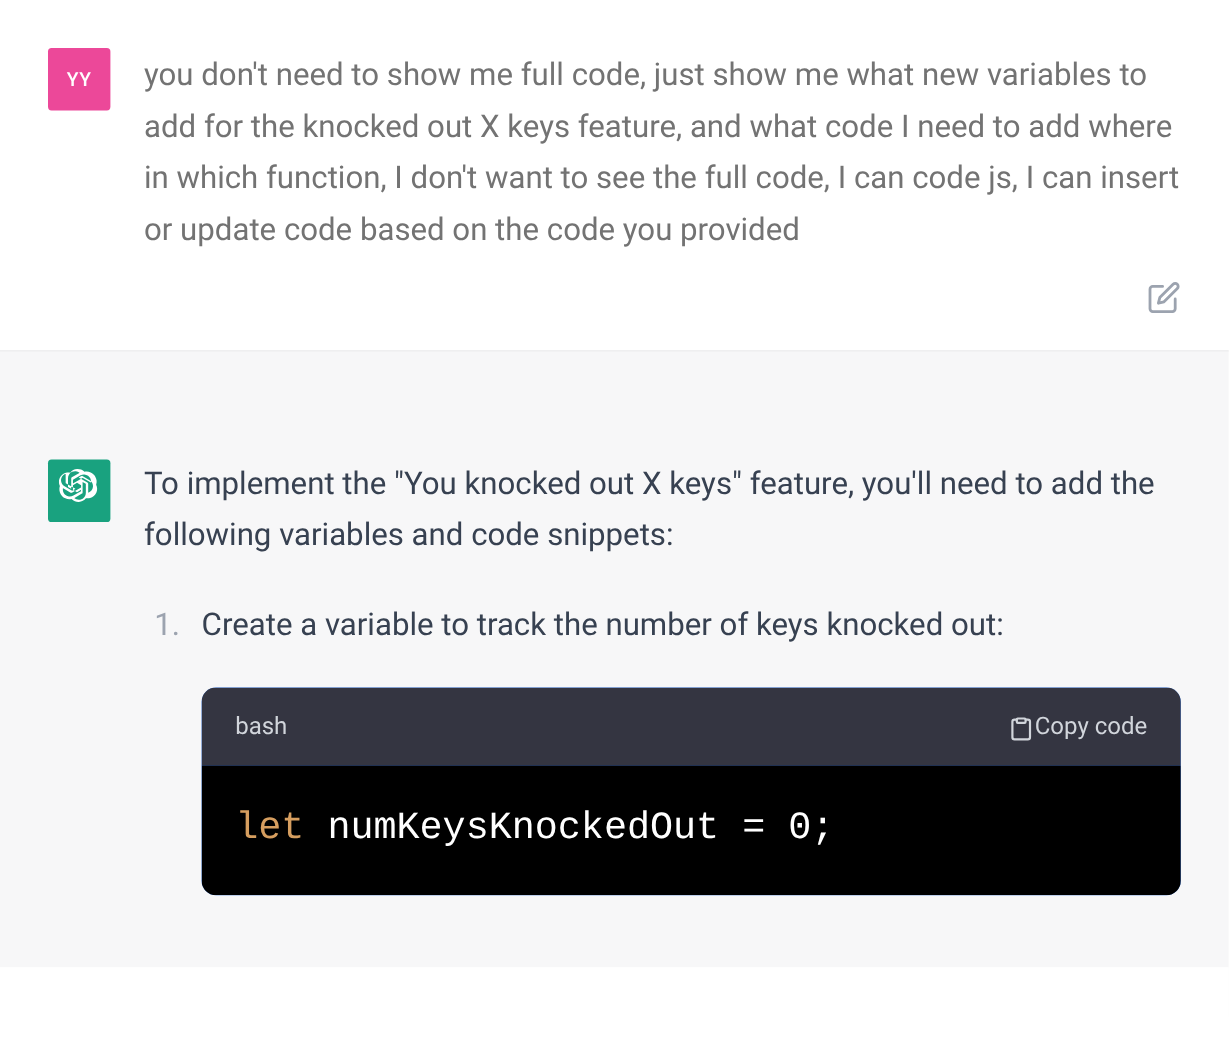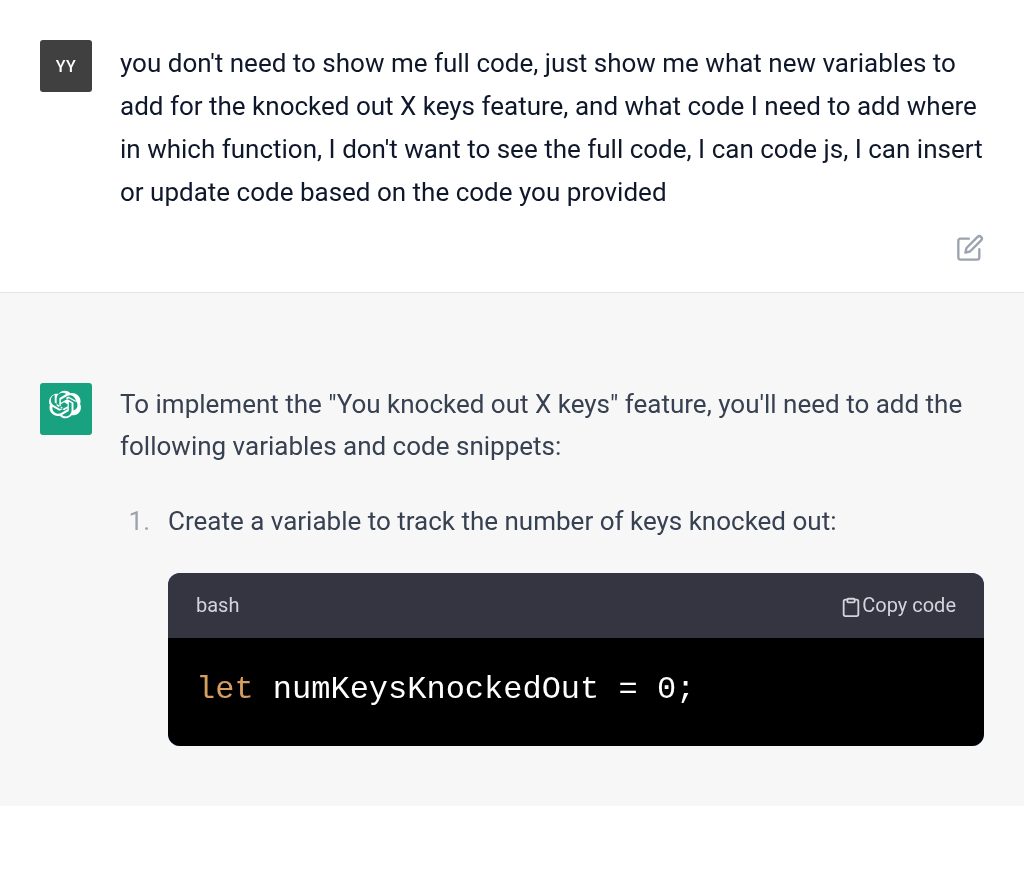--- a/index.html
+++ b/index.html
@@ -35,36 +35,36 @@
     .avatar {
       width: 52px;
       height: 52px;
       flex-shrink: 0;
       display: flex;
       align-items: center;
       justify-content: center;
       border-radius: 3px;
     }
     .user-avatar {
-      background: #404040;
+      background: #ec4899;
       color: #ffffff;
       font-size: 16px;
       font-weight: 500;
       letter-spacing: 0.5px;
     }
     .assistant-avatar {
       background: #19a27f;
     }
     .assistant-avatar svg {
       width: 34px;
       height: 34px;
     }
     .message-content {
       flex: 1;
-      color: #0f172a;
+      color: #737373;
       font-size: 26px;
       line-height: 1.65;
     }
     .user-content {
       padding-top: 2px;
     }
     .assistant-content {
       color: #374151;
     }
     .edit-icon-row {

